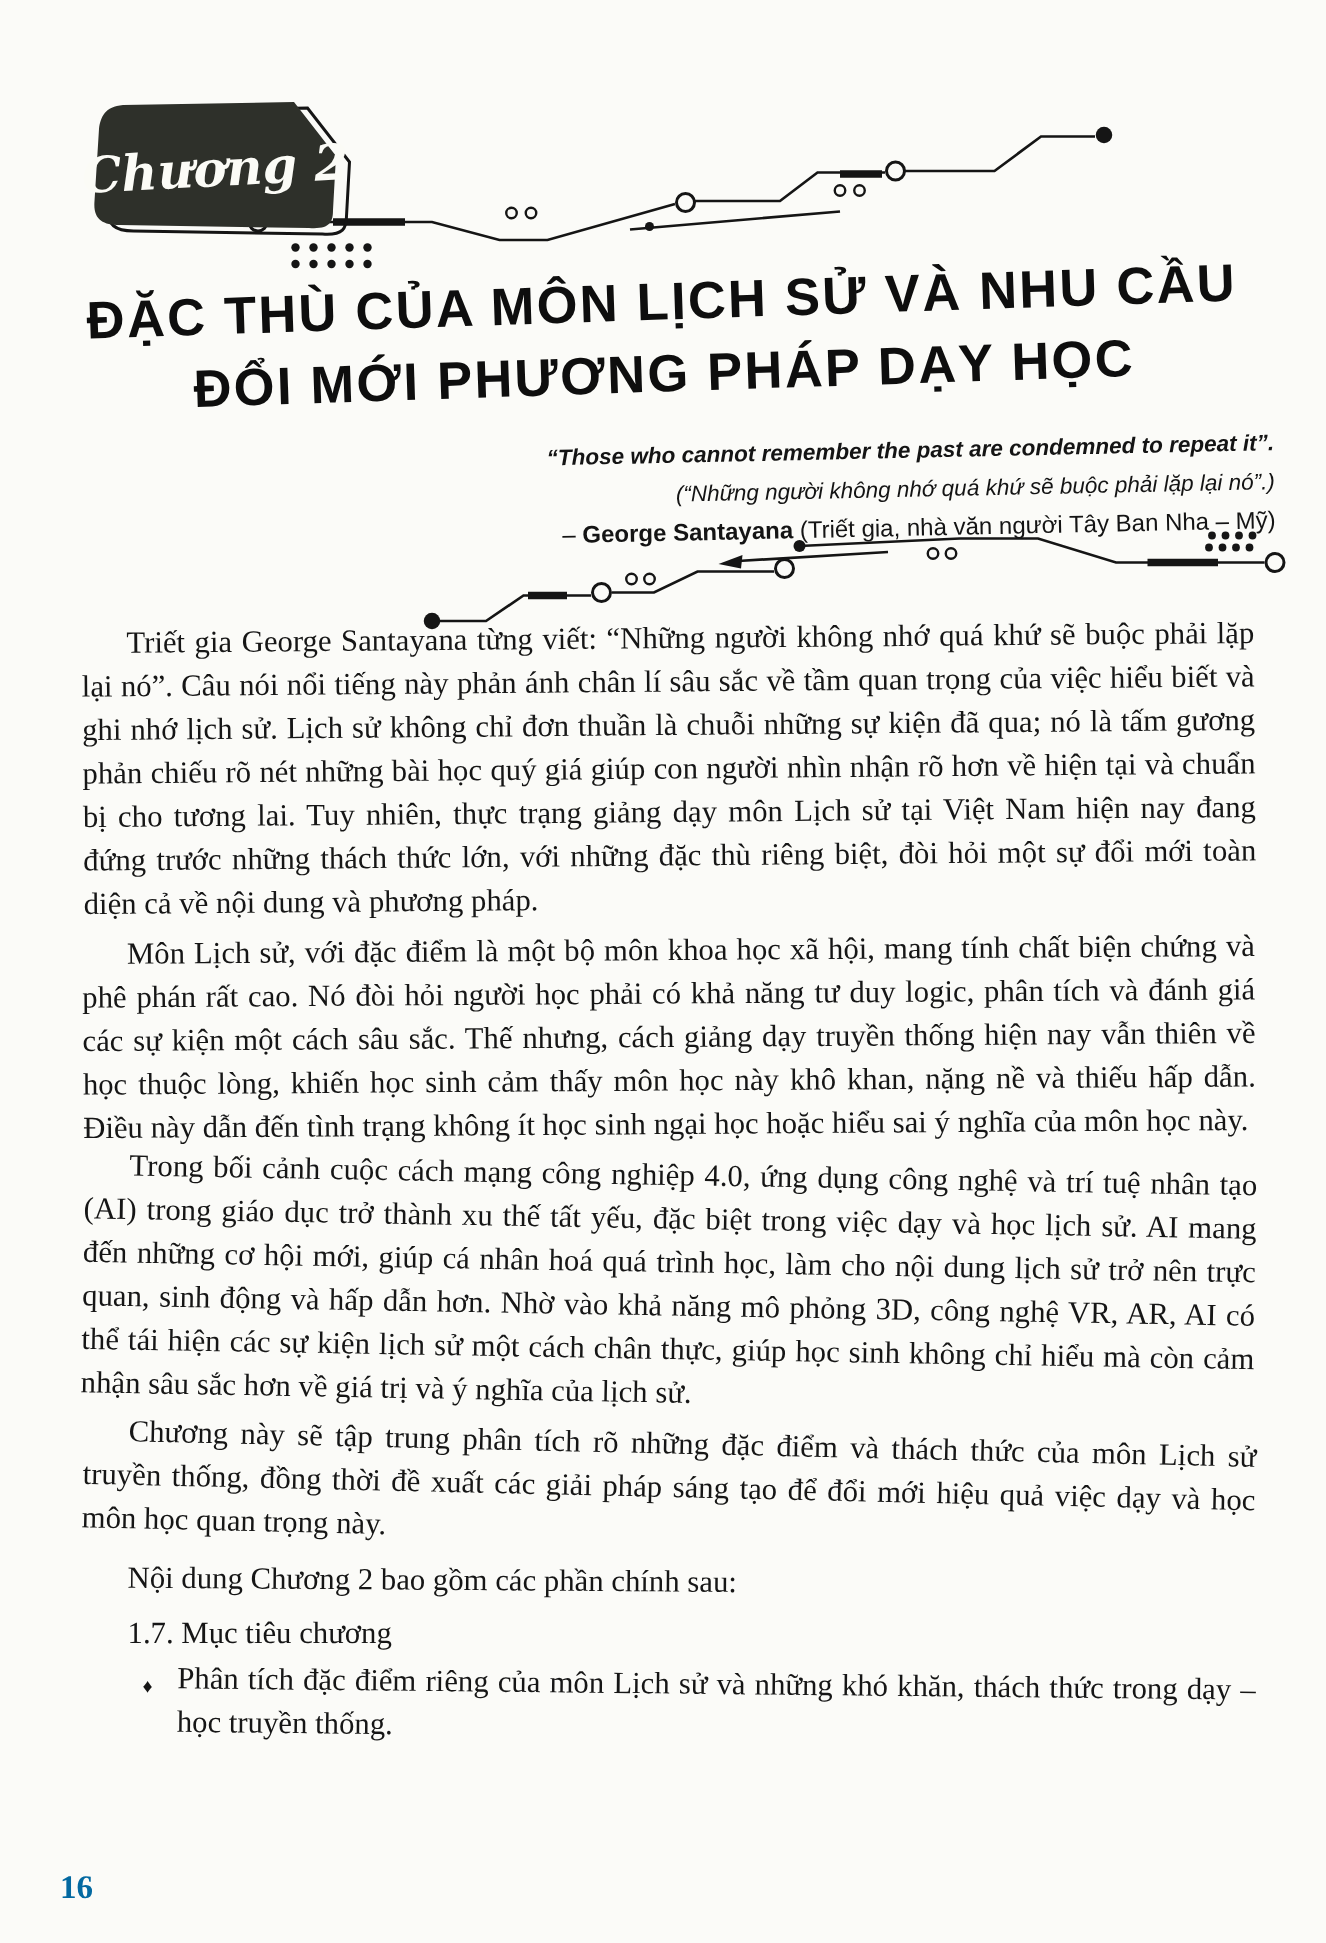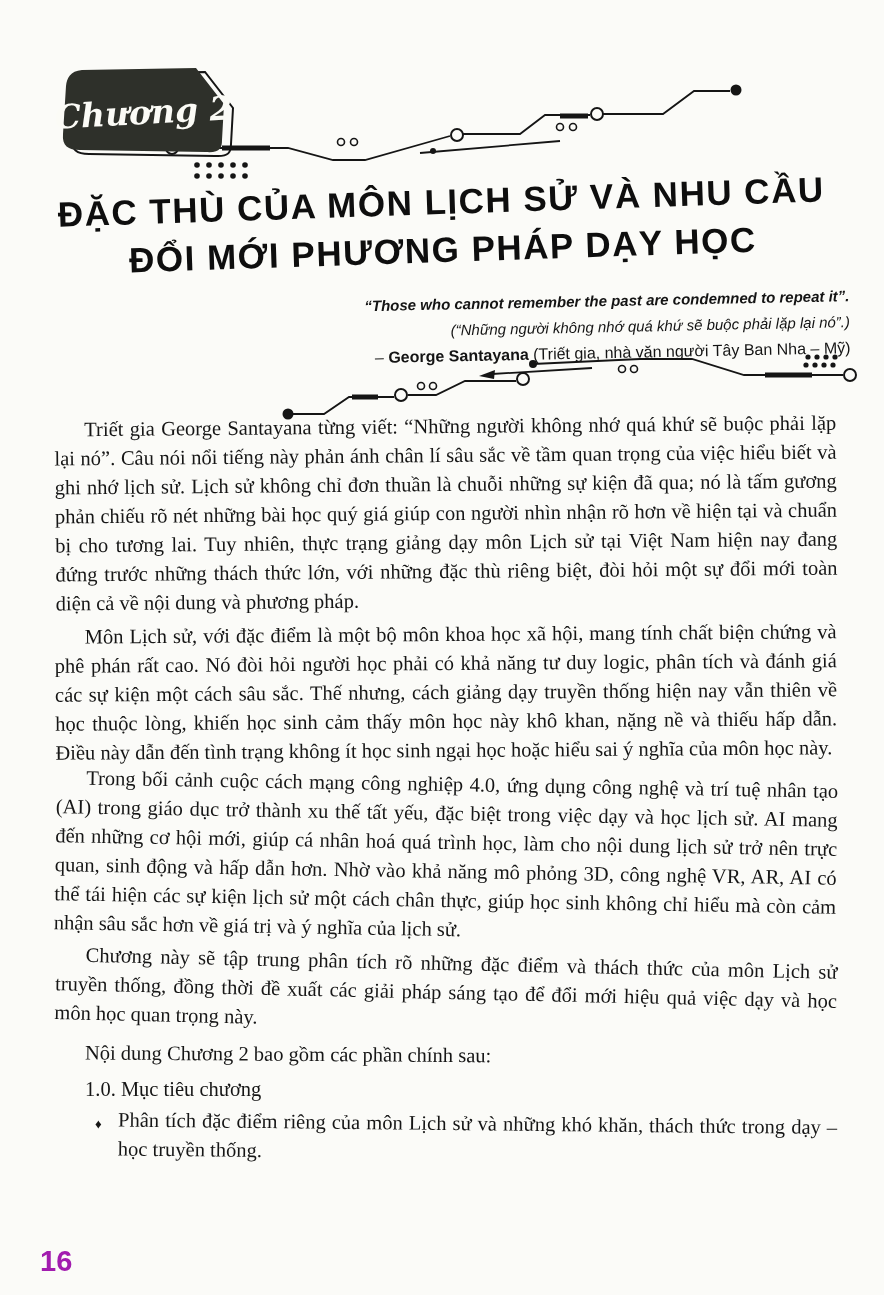--- a/index.html
+++ b/index.html
@@ -59,22 +59,22 @@
   .bullet-item {
     position:relative; padding-left:63px; margin-top:2px;
     text-align:justify;
   }
   .bullet-symbol {
     position:absolute; left:40px; top:4px; font-size:13px;
   }
 
   .page-number {
     position:absolute; left:40px; top:1245px;
-    font-family:Liberation Sans, sans-serif;
-    font-weight:bold; font-size:29px; color:#a21caf;
+    font-family:Liberation Serif, serif;
+    font-weight:bold; font-size:22px; color:#0369a1;
   }
 
   svg .trace   { stroke:#151515; stroke-width:1.8; fill:none; }
   svg .pad     { stroke:#151515; stroke-width:5;   fill:none; }
   svg .node    { stroke:#151515; stroke-width:2;   fill:#fbfbf8; }
   svg .via     { stroke:#151515; stroke-width:1.6; fill:#fbfbf8; }
   svg .enddot  { fill:#151515; }
   svg .griddot { fill:#151515; }
 </style>
 </head>
@@ -155,20 +155,20 @@
       <circle class="griddot" cx="833" cy="15" r="2.6"></circle>
   </g>
 </svg>
 
 <div class="content">
   <p class="tilt-m05">Triết gia George Santayana từng viết: “Những người không nhớ quá khứ sẽ buộc phải lặp lại nó”. Câu nói nổi tiếng này phản ánh chân lí sâu sắc về tầm quan trọng của việc hiểu biết và ghi nhớ lịch sử. Lịch sử không chỉ đơn thuần là chuỗi những sự kiện đã qua; nó là tấm gương phản chiếu rõ nét những bài học quý giá giúp con người nhìn nhận rõ hơn về hiện tại và chuẩn bị cho tương lai. Tuy nhiên, thực trạng giảng dạy môn Lịch sử tại Việt Nam hiện nay đang đứng trước những thách thức lớn, với những đặc thù riêng biệt, đòi hỏi một sự đổi mới toàn diện cả về nội dung và phương pháp.</p>
   <p class="tilt-m04">Môn Lịch sử, với đặc điểm là một bộ môn khoa học xã hội, mang tính chất biện chứng và phê phán rất cao. Nó đòi hỏi người học phải có khả năng tư duy logic, phân tích và đánh giá các sự kiện một cách sâu sắc. Thế nhưng, cách giảng dạy truyền thống hiện nay vẫn thiên về học thuộc lòng, khiến học sinh cảm thấy môn học này khô khan, nặng nề và thiếu hấp dẫn. Điều này dẫn đến tình trạng không ít học sinh ngại học hoặc hiểu sai ý nghĩa của môn học này.</p>
   <p class="tilt-p10">Trong bối cảnh cuộc cách mạng công nghiệp 4.0, ứng dụng công nghệ và trí tuệ nhân tạo (AI) trong giáo dục trở thành xu thế tất yếu, đặc biệt trong việc dạy và học lịch sử. AI mang đến những cơ hội mới, giúp cá nhân hoá quá trình học, làm cho nội dung lịch sử trở nên trực quan, sinh động và hấp dẫn hơn. Nhờ vào khả năng mô phỏng 3D, công nghệ VR, AR, AI có thể tái hiện các sự kiện lịch sử một cách chân thực, giúp học sinh không chỉ hiểu mà còn cảm nhận sâu sắc hơn về giá trị và ý nghĩa của lịch sử.</p>
   <p class="tilt-p13">Chương này sẽ tập trung phân tích rõ những đặc điểm và thách thức của môn Lịch sử truyền thống, đồng thời đề xuất các giải pháp sáng tạo để đổi mới hiệu quả việc dạy và học môn học quan trọng này.</p>
   <p class="tilt-p04">Nội dung Chương 2 bao gồm các phần chính sau:</p>
-  <p class="heading">1.0. Mục tiêu chương</p>
+  <p class="heading">1.7. Mục tiêu chương</p>
   <div class="bullet-item tilt-p06">
     <span class="bullet-symbol">♦</span>
     <span>Phân tích đặc điểm riêng của môn Lịch sử và những khó khăn, thách thức trong dạy – học truyền thống.</span>
   </div>
 </div>
 
 <div class="page-number">16</div>
 
 </body></html>

